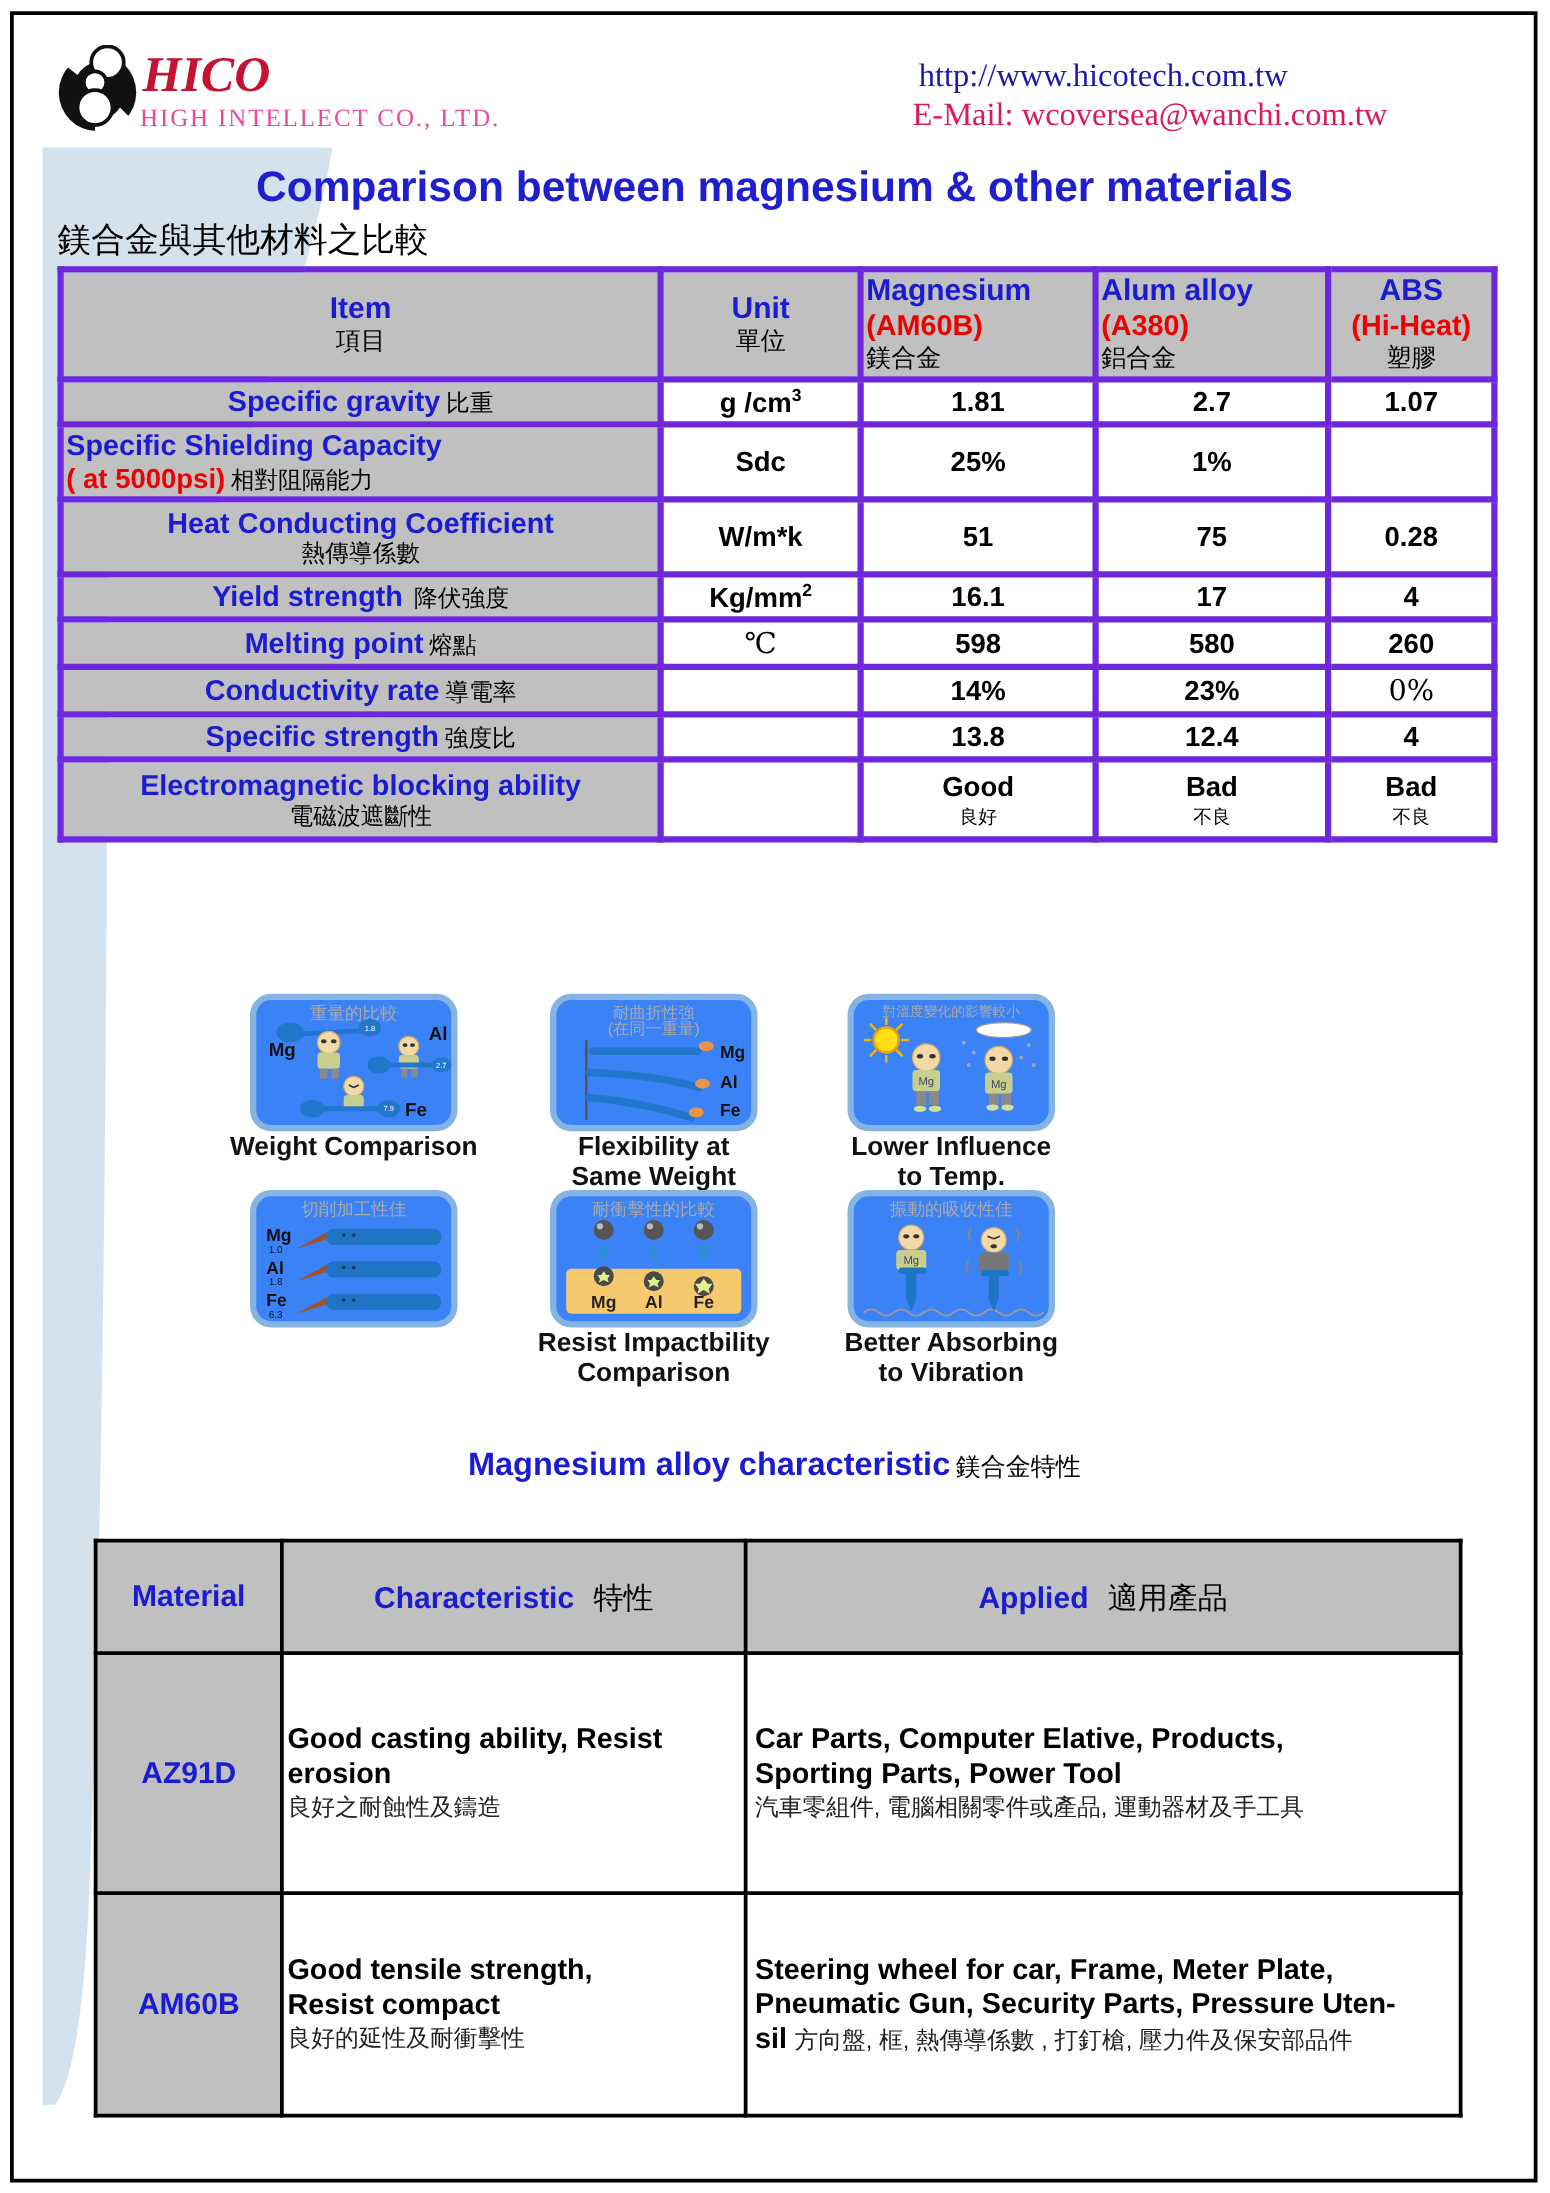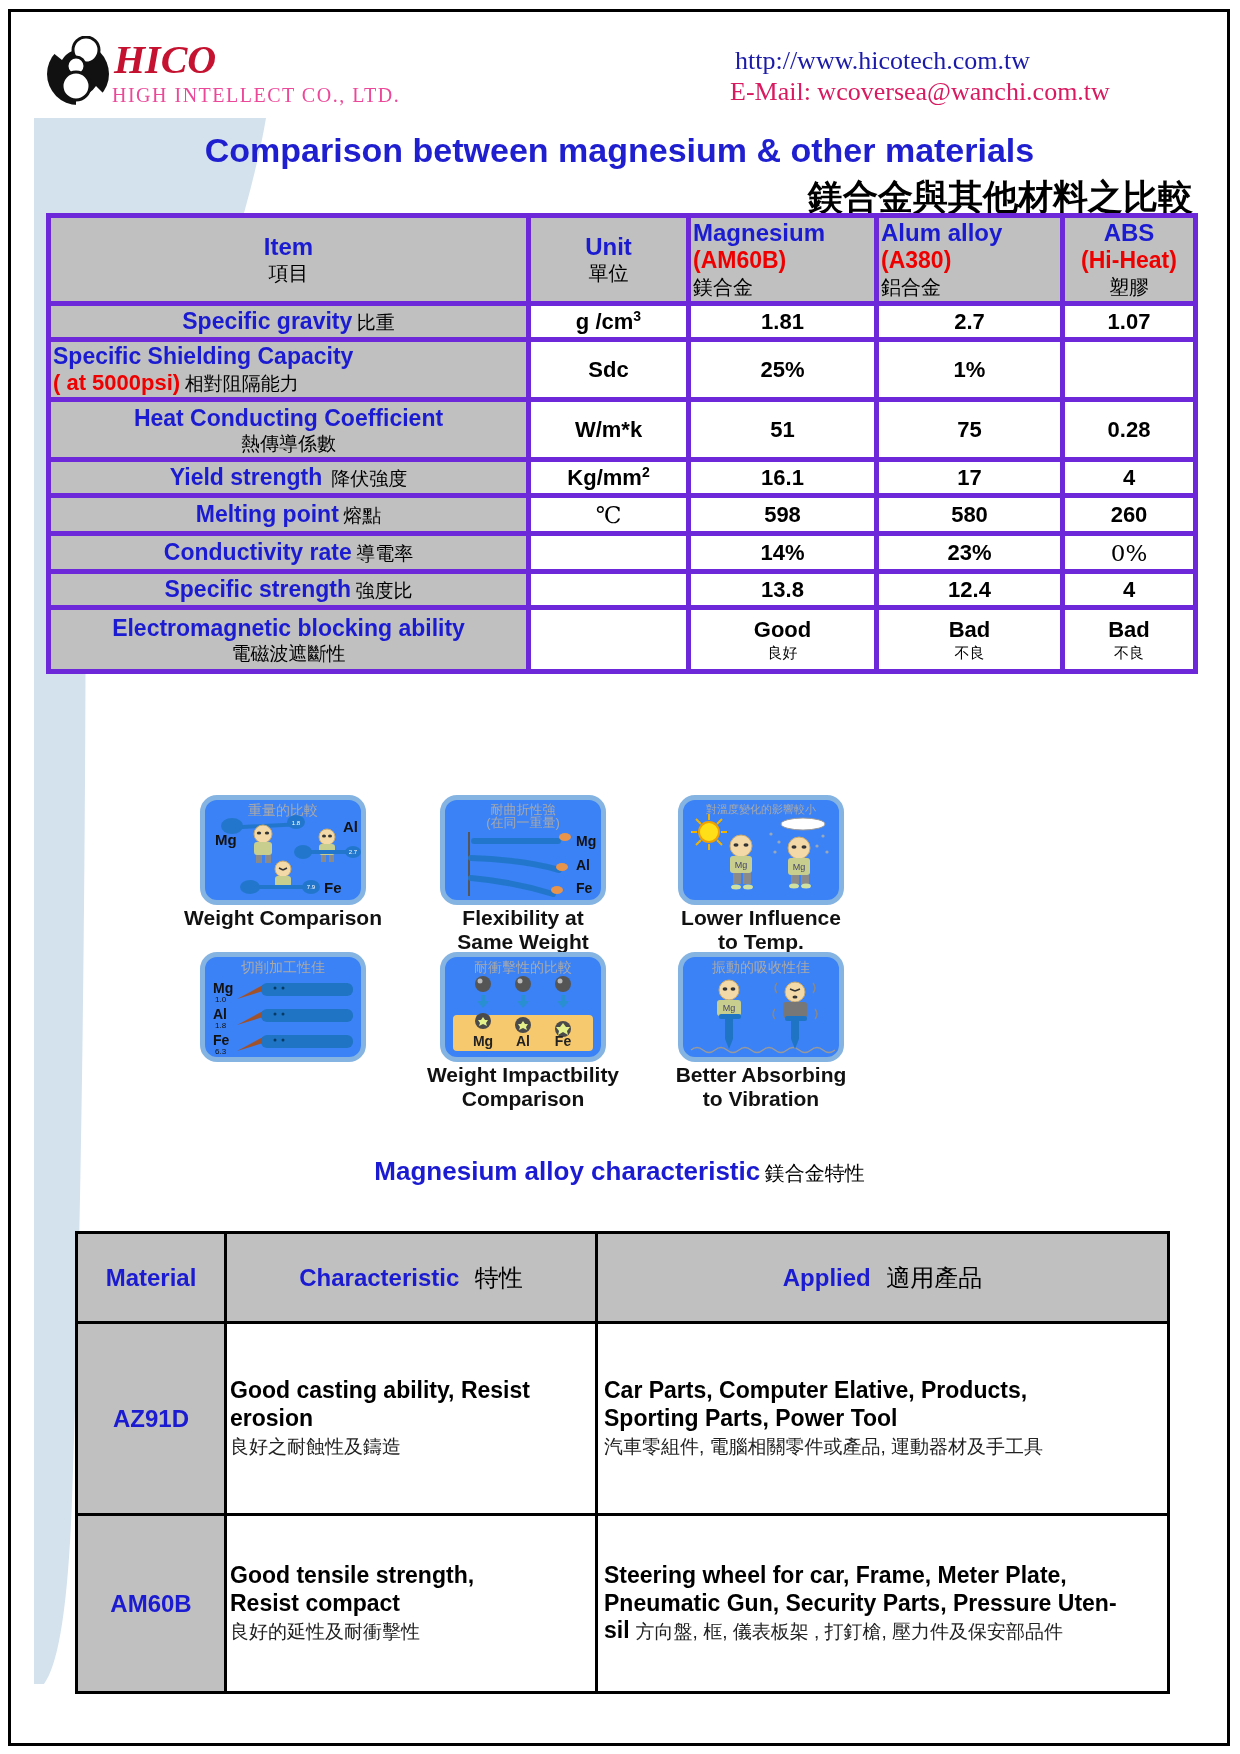--- a/index.html
+++ b/index.html
@@ -32,22 +32,22 @@
   .site-email {
     position:absolute; left:730px; top:77px;
     font-family:"Liberation Serif", serif; font-size:26px; color:#d81b60;
   }
 
   .main-title {
     position:absolute; left:46px; top:131px; width:1147px; text-align:center;
     font-size:34px; font-weight:bold; color:#1f1fd0; letter-spacing:0px;
   }
   .sub-title {
-    position:absolute; left:46px; top:174px; width:1147px; text-align:right;
-    font-family:"Liberation Serif", serif; font-size:35px; font-weight:bold; color:#000;
+    position:absolute; left:46px; top:174px; width:1147px; text-align:left;
+    font-family:"Liberation Serif", serif; font-size:27px; font-weight:normal; color:#000;
   }
 
   
   .cmp-table-wrap { position:absolute; left:46px; top:213px; }
   table.cmp { border-collapse:collapse; table-layout:fixed; }
   table.cmp td { border:5px solid #6d28d9; padding:0 2px; box-sizing:border-box; overflow:hidden; }
   table.cmp td.gray { background:#c0c0c0; }
   table.cmp td.white { background:#ffffff; }
 
   .hdr-en { color:#1b1bd1; font-weight:bold; font-size:24px; line-height:1.15; }
@@ -432,21 +432,21 @@
           <circle cx="118" cy="27" r="8" fill="#555"></circle>
             <circle cx="115" cy="24" r="2.5" fill="#bbb"></circle>
           <polygon points="116,38 120,38 120,44 124,44 118,51 112,44 116,44" fill="#2a8fd0"></polygon>
           <circle cx="118" cy="72" r="8" fill="#4a4a4a"></circle>
           <polygon points="118,66 121,70 125,70 122,74 123,78 118,75 113,78 114,74 111,70 115,70" fill="#e2ef8a"></polygon>
           <text x="118" y="89" font-size="14" font-weight="bold" fill="#222" text-anchor="middle">Fe</text>
         </g>
       </svg>
     </div>
     <div class="panel-caption" style="left:405px; top:1063px;">
-      <div>Weight Impactbility</div>
+      <div>Resist Impactbility</div>
         <div>Comparison</div>
     </div>
 
     <div class="panel" style="left:678px; top:952px;">
       <svg width="156" height="100" viewBox="0 0 156 100">
         <text class="pzh" x="78" y="15" font-size="14" text-anchor="middle">振動的吸收性佳</text>
         <path d="M8,93 q6,-5 12,0 t12,0 t12,0 t12,0 t12,0 t12,0 t12,0 t12,0 t12,0 t12,0 t12,0 t12,0" stroke="#999" stroke-width="1.5" fill="none"></path>
         <g>
           <circle cx="46" cy="33" r="10" fill="#f2d9a7" stroke="#c9a96d"></circle>
           <ellipse cx="42" cy="32" rx="2.4" ry="1.7" fill="#333"></ellipse>
@@ -516,21 +516,21 @@
         <tr style="height:178px">
           <td class="gray mat-name">AM60B</td>
           <td class="white char-cell">
             <span class="cell-en">Good tensile strength,
 Resist compact</span>
             <span class="cell-zh block">良好的延性及耐衝擊性</span>
           </td>
           <td class="white app-cell">
             <span class="cell-en">Steering wheel for car,  Frame, Meter Plate,
 Pneumatic Gun, Security Parts, Pressure Uten-
-sil</span><span class="cell-zh inline">方向盤, 框, 儀表板架 , 打釘槍, 壓力件及保安部品件</span>
+sil</span><span class="cell-zh inline">方向盤, 框, 熱傳導係數 , 打釘槍, 壓力件及保安部品件</span>
           </td>
         </tr>
       </tbody>
         </table>
     </div>
 
   </div>
 </div>
 
 </body></html>

